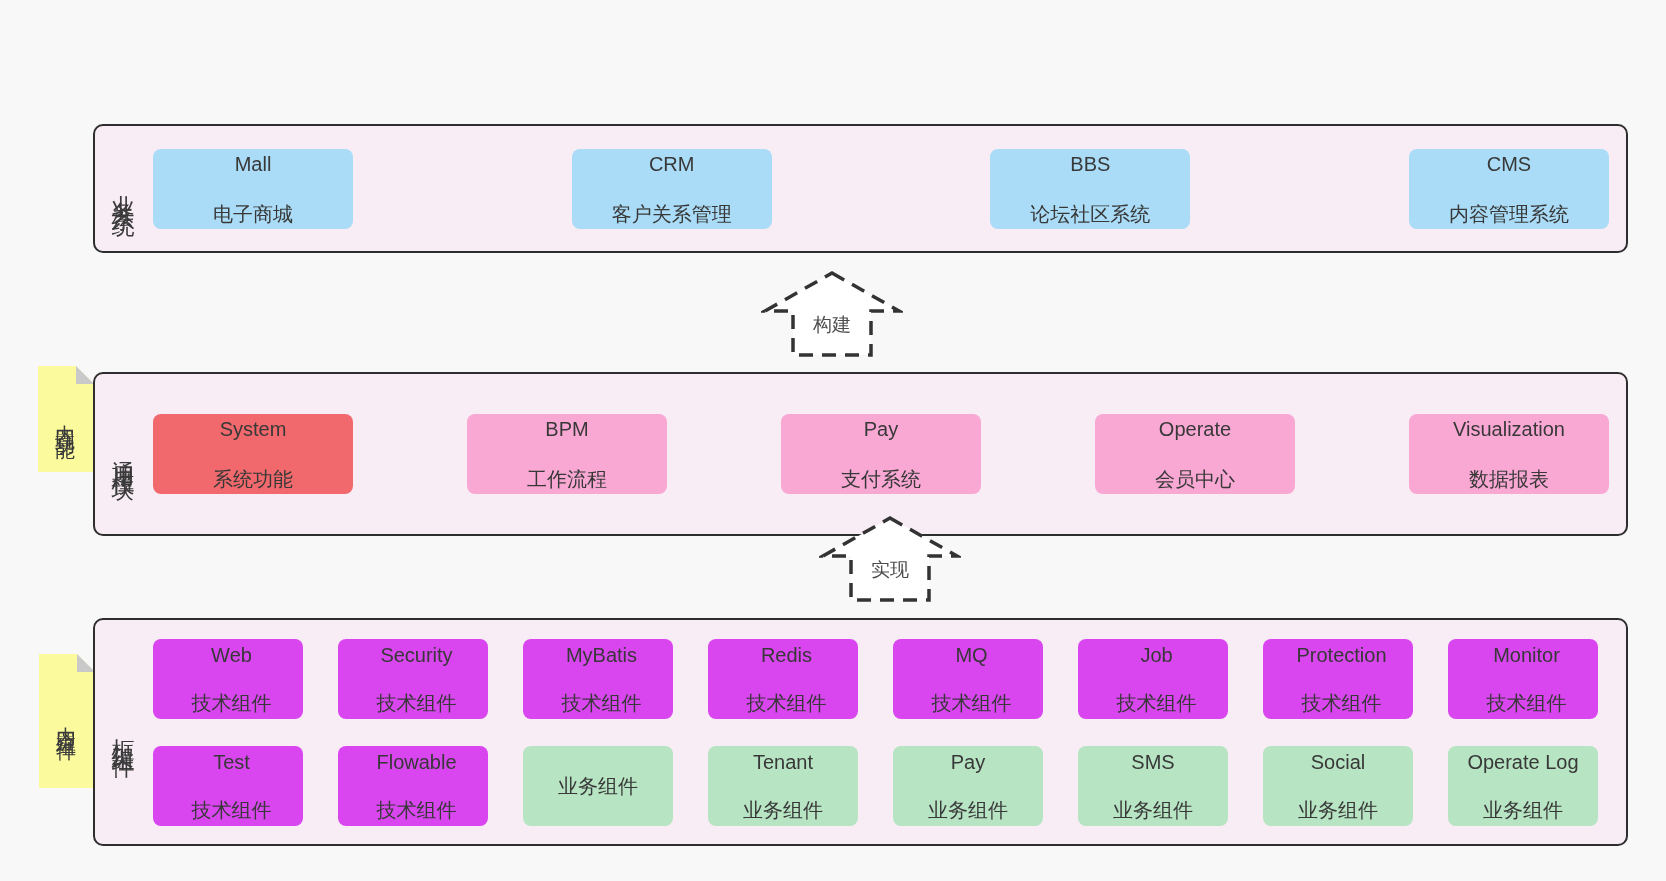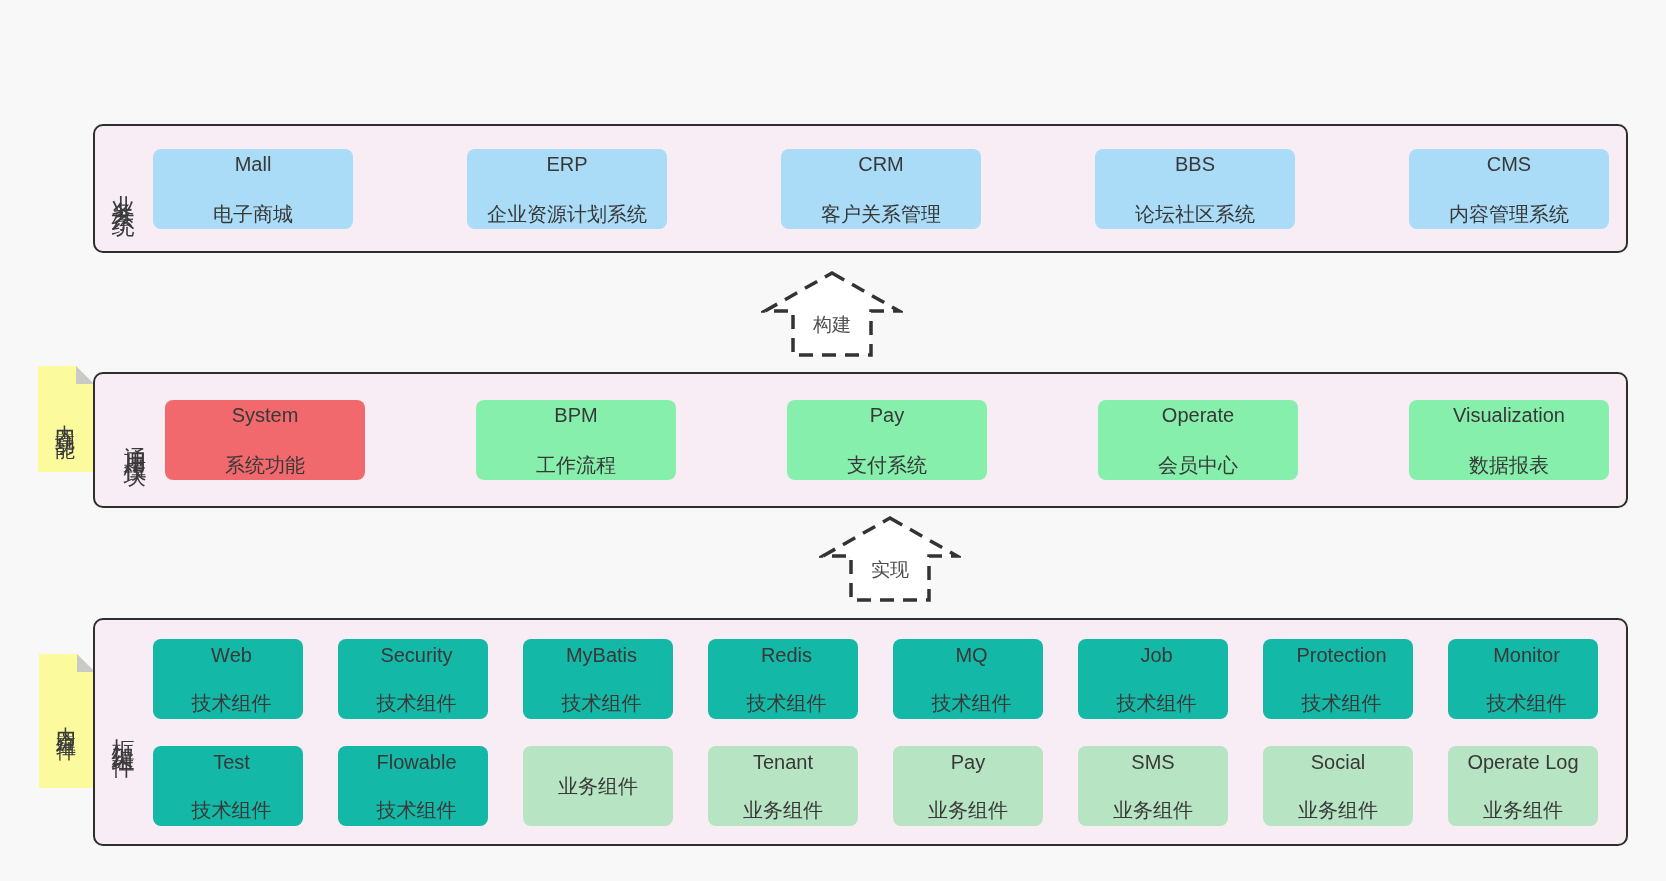--- a/index.html
+++ b/index.html
@@ -9,21 +9,21 @@
     font-family:"Liberation Sans","DejaVu Sans",sans-serif;
     overflow:hidden;
   }
   
   .layer {
     position:absolute; left:93px; width:1535px; box-sizing:border-box;
     background:#f8edf5; border:2px solid #2e2e2e; border-radius:10px;
     display:flex;
   }
   #layer-business   { top:124px; height:129px; }
-  #layer-modules    { top:372px; height:136px;padding-left:12px; }
+  #layer-modules    { top:372px; height:164px; }
   #layer-components { top:618px; height:228px; }
   .side-label {
     width:58px; display:flex; align-items:center; justify-content:center;
     writing-mode:vertical-rl; text-orientation:upright;
     font-size:23px; letter-spacing:6px; color:#3a3a3a;
   }
   .boxes {
     flex:1; display:flex; align-items:center; justify-content:space-between;
     padding-right:17px;
   }
@@ -35,22 +35,22 @@
   
   .box {
     box-sizing:border-box; border-radius:8px; padding:0 8px;
     display:flex; flex-direction:column; align-items:center; justify-content:center;
     text-align:center; font-size:20px; line-height:26px; color:#383838;gap:24px;
   }
   .boxes .box { width:200px; height:80px; }
   .row  .box  { width:150px; height:80px; line-height:24px; padding:0 10px; }
   .box.blue        { background:#aadcf7; }
   .box.red         { background:#f1696c; }
-  .box.pink        { background:#86efac; }
-  .box.green       { background:#14b8a6;padding-left:17px; }
+  .box.pink        { background:#f9a8d4; }
+  .box.green       { background:#d946ef;padding-left:17px; }
   .box.green-light { background:#b7e4c2; }
   
   .note {
     position:absolute; width:56px; background:#fbfb9d;
     display:flex; align-items:center; justify-content:center;
     writing-mode:vertical-rl; text-orientation:upright;
     font-size:20px; letter-spacing:5px; color:#3a3a3a;
   }
   #note-modules    { left:38px; top:366px; height:106px; }
   #note-components { left:39px; top:654px; height:134px; }
@@ -83,24 +83,20 @@
 </div>
 
 <div class="layer" id="layer-business">
   <div class="side-label">业务系统</div>
   <div class="boxes">
     <div class="box blue">
       <div>Mall</div>
       <div>电子商城</div>
     </div>
     <div class="box blue">
-      <div>ERP</div>
-      <div>企业资源计划系统</div>
-    </div>
-    <div class="box blue">
       <div>CRM</div>
       <div>客户关系管理</div>
     </div>
     <div class="box blue">
       <div>BBS</div>
       <div>论坛社区系统</div>
     </div>
     <div class="box blue">
       <div>CMS</div>
       <div>内容管理系统</div>

